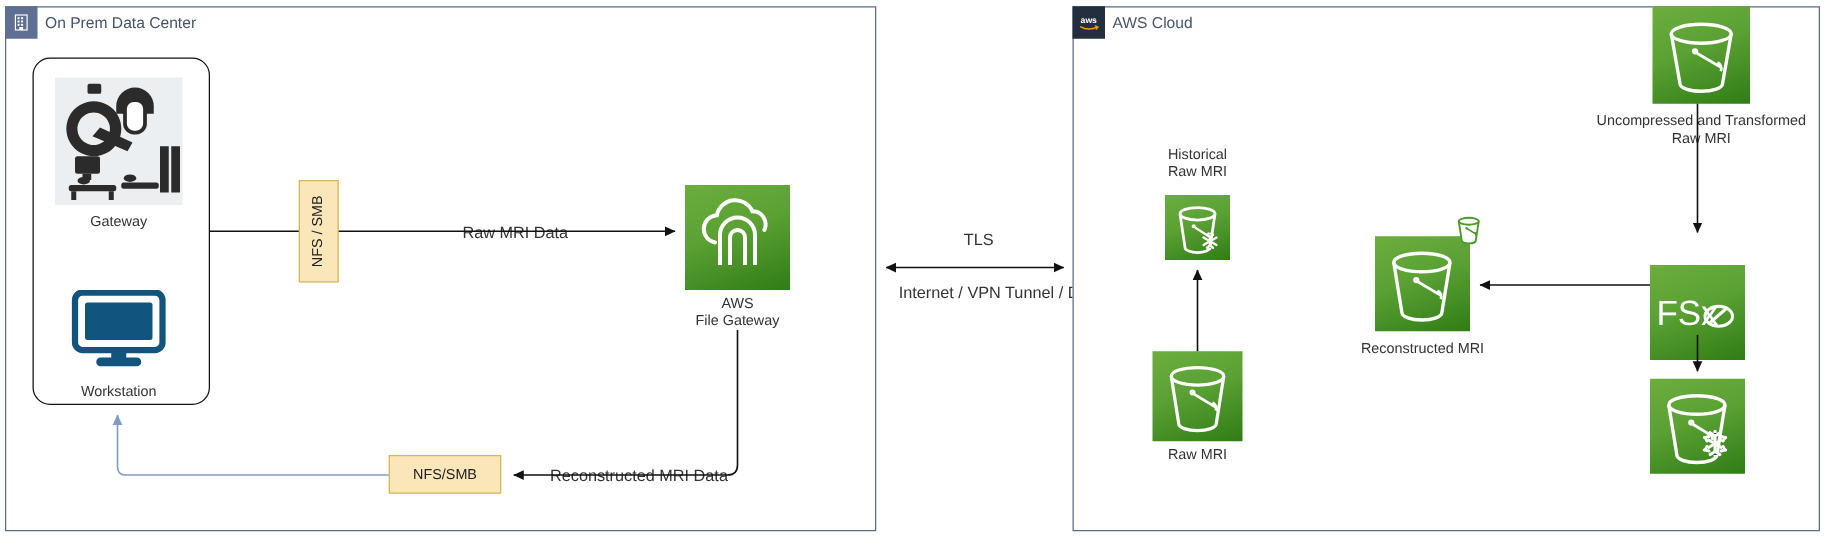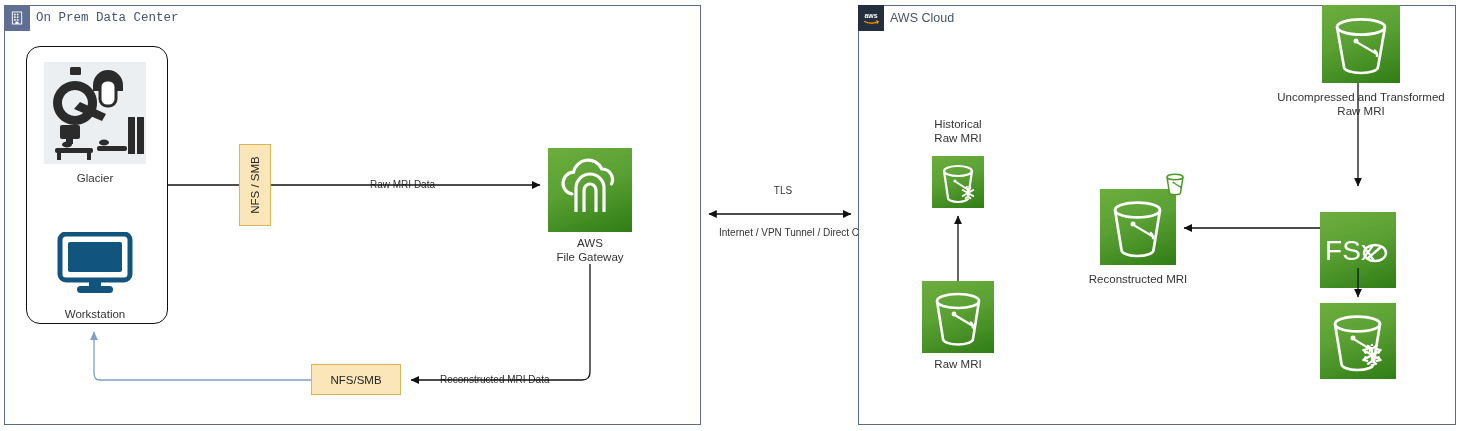--- a/index.html
+++ b/index.html
@@ -26,21 +26,21 @@
 
   
   .modality-img{position:absolute;background:#eceff1;}
 
   
   .note{position:absolute;background:#fbe6ba;border:1px solid #d6b656;box-sizing:border-box;
         display:flex;align-items:center;justify-content:center;font-size:11.5px;color:#222;}
   .note.vert span{display:block;transform:rotate(-90deg);white-space:nowrap;}
 
   
-  .elabel{position:absolute;font-size:10px;color:#333333;background:#ffffff;padding:0 3px;white-space:nowrap;text-align:center;line-height:1.3;}
+  .elabel{position:absolute;font-size:13px;color:#333333;background:#ffffff;padding:0 3px;white-space:nowrap;text-align:center;line-height:1.3;}
 
   
   svg.wires{position:absolute;left:0;top:0;width:1461px;height:431px;overflow:visible;pointer-events:none;}
   .wire{stroke:#111111;stroke-width:1.3px;fill:none;}
   .wire-blue{stroke:#7e9ec7;stroke-width:1.3px;fill:none;}
 </style>
 </head>
 <body>
 
 <div id="canvas">
@@ -51,21 +51,21 @@
       <rect x="5" y="3" width="14" height="18" fill="none" stroke="#ffffff" stroke-width="1.4"></rect>
       <rect x="7.6" y="5.6" width="2.4" height="2.4" fill="#ffffff"></rect>
       <rect x="11.8" y="5.6" width="2.4" height="2.4" fill="#ffffff"></rect>
       <rect x="7.6" y="9.6" width="2.4" height="2.4" fill="#ffffff"></rect>
       <rect x="11.8" y="9.6" width="2.4" height="2.4" fill="#ffffff"></rect>
       <rect x="7.6" y="13.6" width="2.4" height="2.4" fill="#ffffff"></rect>
       <rect x="11.8" y="13.6" width="2.4" height="2.4" fill="#ffffff"></rect>
       <rect x="9.6" y="17.4" width="4.6" height="3.6" fill="#ffffff"></rect>
     </svg>
   </div>
-  <div class="group-title" style="left:36px;top:11px;font-family:Liberation Mono, monospace;">On Prem Data Center</div>
+  <div class="group-title" style="left:36px;top:11px;">On Prem Data Center</div>
 
   <div class="roundbox" style="left:26px;top:46px;width:142px;height:278px;"></div>
 
   <div class="modality-img" style="left:44px;top:62px;width:102px;height:102px;">
     <svg viewBox="0 0 102 102" width="102" height="102" aria-hidden="true">
       <g fill="#2b2b2b">
 
         <path d="M31 19 a22 22 0 1 0 0.1 0 z M31 28 a13 13 0 1 1 -0.1 0 z"></path>
         <rect x="26" y="5" width="11" height="8" rx="1.5"></rect>
 
@@ -81,21 +81,21 @@
         <rect x="43" y="91" width="4" height="7"></rect>
         <ellipse cx="23" cy="82.5" rx="5" ry="3"></ellipse>
 
         <rect x="53" y="84" width="30" height="5" rx="2"></rect>
         <ellipse cx="60" cy="80.5" rx="5" ry="3"></ellipse>
         <rect x="84" y="55" width="7" height="37"></rect>
         <rect x="93" y="55" width="7" height="37"></rect>
       </g>
     </svg>
   </div>
-  <div class="nlabel" style="left:30px;top:171px;width:130px;">Glacier</div>
+  <div class="nlabel" style="left:30px;top:171px;width:130px;">Gateway</div>
 
   <div class="abs" style="left:56px;top:232px;width:78px;height:62px;">
     <svg viewBox="0 0 78 62" width="78" height="62" aria-hidden="true">
       <rect x="4" y="2" width="70" height="46" rx="6" fill="none" stroke="#11557f" stroke-width="5"></rect>
       <rect x="12" y="10" width="54" height="30" rx="2" fill="#11557f"></rect>
       <rect x="33" y="48" width="12" height="7" fill="#11557f"></rect>
       <rect x="21" y="54" width="36" height="7" rx="3.5" fill="#11557f"></rect>
     </svg>
   </div>
   <div class="nlabel" style="left:30px;top:307px;width:130px;">Workstation</div>

